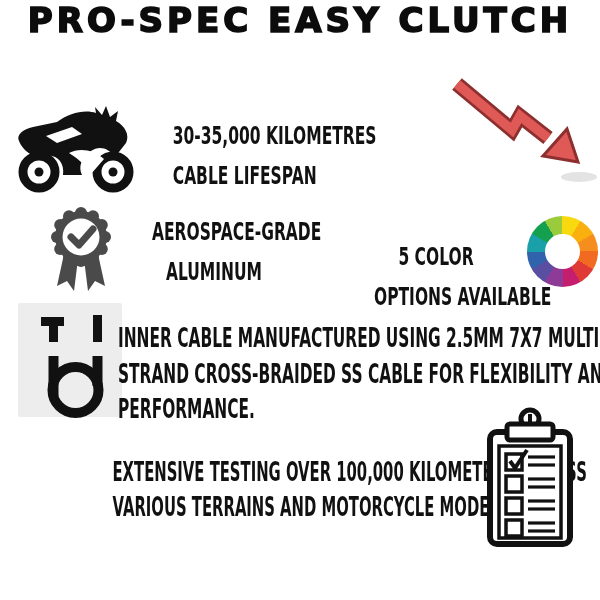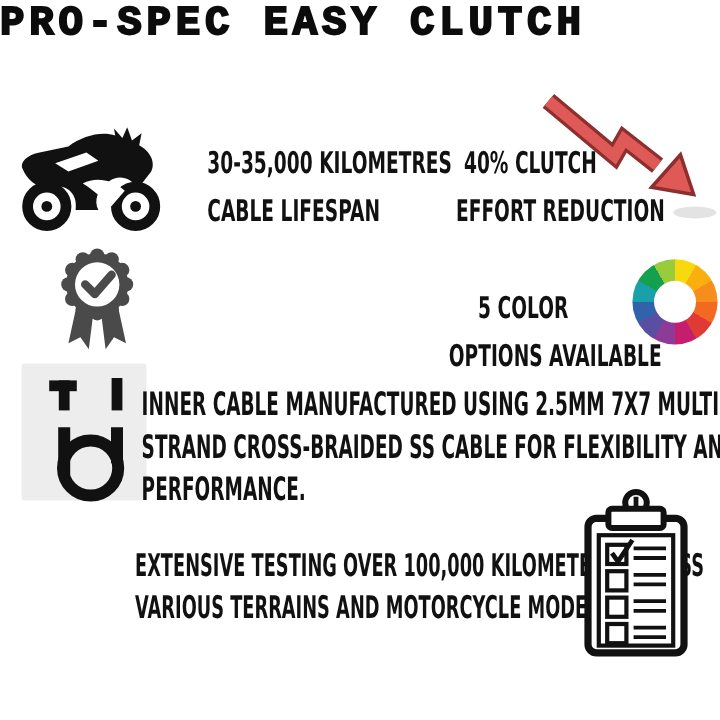--- a/index.html
+++ b/index.html
@@ -7,25 +7,24 @@
     --arrow-fill:#DF5A56; --arrow-outline:#8E2F2F;
     --shadow:#E3E3E3; --icon-bg:#EDEDED;
   }
   html,body{margin:0;padding:0;background:#fff;}
   .canvas{
     position:relative; width:600px; height:600px; background:#ffffff;
     font-family:"DejaVu Sans","Liberation Sans",sans-serif;
     color:var(--ink); overflow:hidden; font-weight:bold;
   }
   .title{
-    position:absolute; left:0; right:0; top:40; 
+    position:absolute; left:0; right:0; top:40; text-align:center;
     font-size:34px; line-height:40px; letter-spacing:4px;
     color:var(--title); -webkit-text-stroke:1.7px var(--title);
     white-space:nowrap;
-    font-family:Liberation Mono, monospace;
   }
   .tblock{position:absolute; text-align:center;}
   .f-text{font-size:25px; line-height:40px;}
   .p-text{font-size:27px; line-height:35.5px; text-align:left;}
   .p2-text{font-size:26px; line-height:35px;}
   .line{white-space:nowrap;}
   .cond62{transform:scaleX(0.62); transform-origin:50% 50%;}
   .cond57{transform:scaleX(0.57); transform-origin:50% 50%;}
   .condL{transform:scaleX(0.57); transform-origin:0 50%;}
   .abs{position:absolute;}
@@ -58,24 +57,20 @@
     <circle cx="101" cy="66" r="4.5" fill="var(--ink)"></circle>
     <path d="M7 35 C4 29 11 23 21 21 L45 16 C57 7 73 3 84 7 L83 1 L90 9 L94 0 L98 11 L106 5 L104 15 C113 20 118 29 114 37 L103 51 C97 42 87 39 79 45 C69 52 66 61 70 69 L51 69 C53 56 44 47 32 50 C22 53 11 45 7 35 Z" fill="var(--ink)"></path>
     <path d="M34 30 L60 21 L70 28 L45 37 Z" fill="#ffffff"></path>
     <path d="M57 47 C68 41 82 44 92 53 L79 68 C73 58 65 52 57 47 Z" fill="#ffffff"></path>
   </svg>
   <div class="tblock f-text" style="left:130px; top:116px; width:225px;">
       <div class="line cond62">30-35,000 KILOMETRES</div>
       <div class="line cond62">CABLE LIFESPAN</div>
     </div>
 
-  <div class="tblock f-text" style="left:342px; top:116px; width:200px;">
-      <div class="line cond62">40% CLUTCH</div>
-      <div class="line cond62">EFFORT REDUCTION</div>
-    </div>
 
   <svg class="abs" style="left:45px; top:204px;" width="72" height="88" viewBox="0 0 72 88">
     <g fill="var(--badge)">
       <polygon points="19,50 33,55 29,87 22,77 12,82"></polygon>
       <polygon points="53,50 39,55 43,87 50,77 60,82"></polygon>
       <circle cx="60" cy="33" r="6"></circle>
         <circle cx="56.8" cy="45" r="6"></circle>
       <circle cx="48" cy="53.8" r="6"></circle>
         <circle cx="36" cy="57" r="6"></circle>
       <circle cx="24" cy="53.8" r="6"></circle>
@@ -84,20 +79,24 @@
         <circle cx="15.2" cy="21" r="6"></circle>
       <circle cx="24" cy="12.2" r="6"></circle>
         <circle cx="36" cy="9" r="6"></circle>
       <circle cx="48" cy="12.2" r="6"></circle>
         <circle cx="56.8" cy="21" r="6"></circle>
       <circle cx="36" cy="33" r="26"></circle>
     </g>
     <circle cx="36" cy="33" r="18.5" fill="#ffffff"></circle>
     <path d="M26 33 L34 41 L48 25" fill="none" stroke="var(--badge)" stroke-width="7" stroke-linecap="round" stroke-linejoin="round"></path>
   </svg>
+  <div class="tblock f-text" style="left:114px; top:212px; width:200px;">
+      <div class="line cond62">AEROSPACE-GRADE</div>
+      <div class="line cond62">ALUMINUM</div>
+    </div>
 
   <div class="tblock f-text" style="left:336px; top:212px; width:200px;margin-top:25px;">
       <div class="line cond62">5 COLOR</div>
       <div class="line cond62">OPTIONS AVAILABLE</div>
     </div>
 
   <div class="wheel" style="background: conic-gradient(rgb(248, 217, 15) 0deg, rgb(248, 217, 15) 30deg, rgb(249, 176, 14) 30deg, rgb(249, 176, 14) 60deg, rgb(246, 142, 30) 60deg, rgb(246, 142, 30) 90deg, rgb(242, 106, 33) 90deg, rgb(242, 106, 33) 120deg, rgb(224, 58, 54) 120deg, rgb(224, 58, 54) 150deg, rgb(198, 30, 111) 150deg, rgb(198, 30, 111) 180deg, rgb(142, 58, 151) 180deg, rgb(142, 58, 151) 210deg, rgb(90, 78, 162) 210deg, rgb(90, 78, 162) 240deg, rgb(49, 99, 172) 240deg, rgb(49, 99, 172) 270deg, rgb(25, 160, 168) 270deg, rgb(25, 160, 168) 300deg, rgb(20, 160, 78) 300deg, rgb(20, 160, 78) 330deg, rgb(154, 203, 59) 330deg, rgb(154, 203, 59) 360deg);">
     <div class="wheel-hole"></div>
   </div>
 

